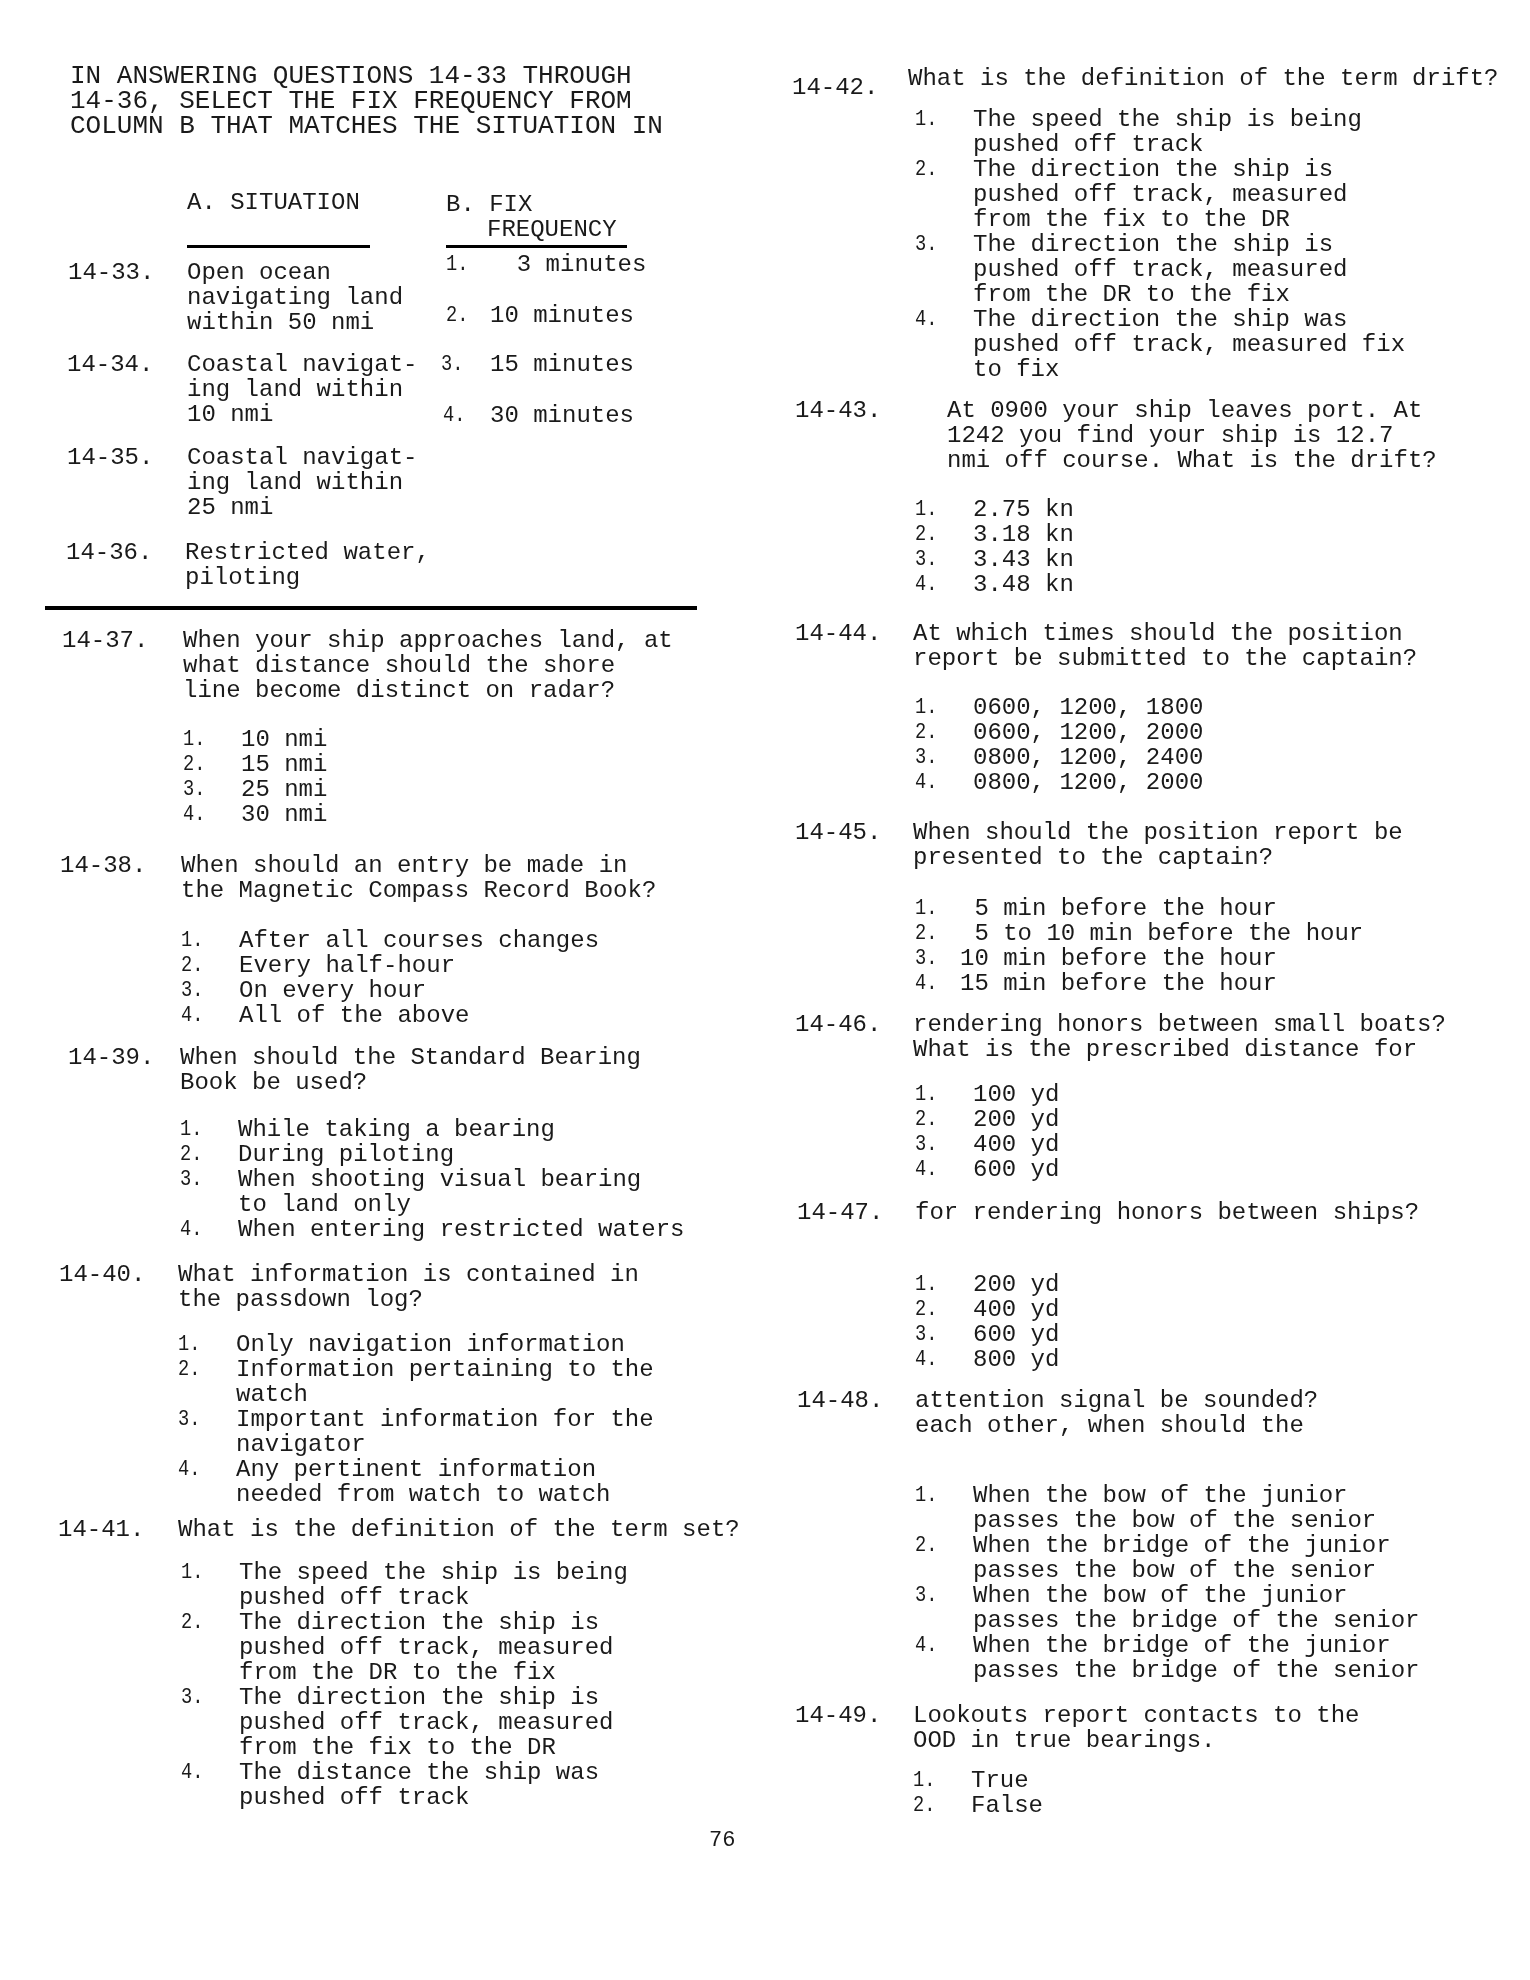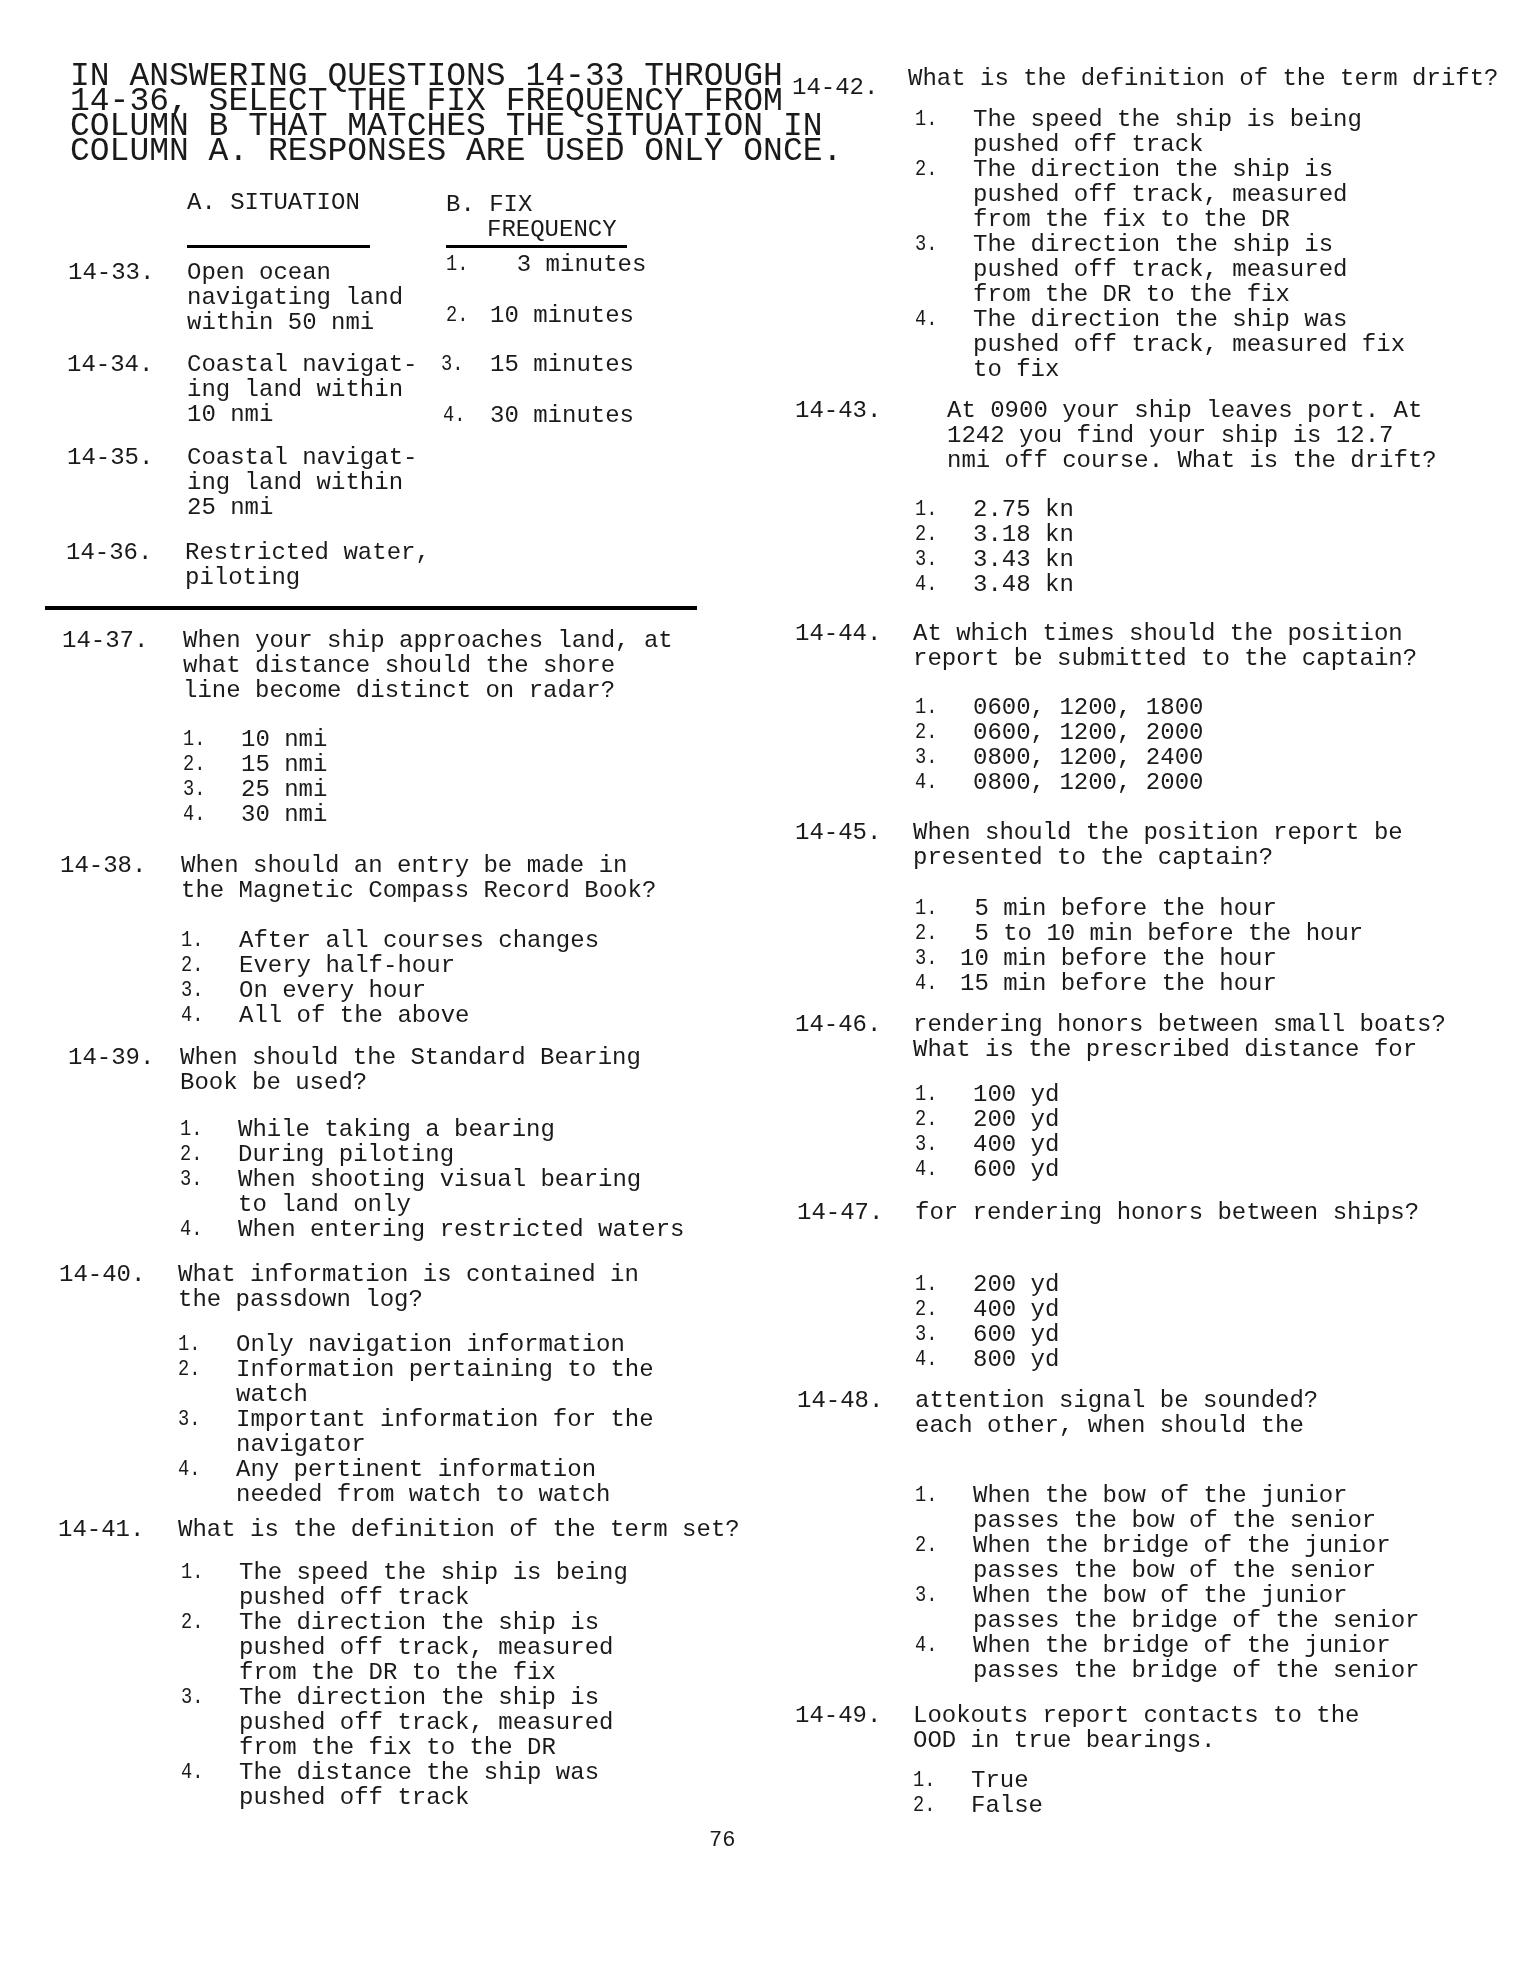--- a/index.html
+++ b/index.html
@@ -16,25 +16,24 @@
   .opt { position: relative; display: block; }
   .opt-num { position: absolute; left: 0; top: 0; white-space: pre; font-size: 22px; transform: scaleX(0.85); transform-origin: left; }
   .opt-text { display: block; margin-left: 58px; }
   .rule-thick { position: absolute; height: 4px; background: #000; }
   .rule-med { position: absolute; height: 3px; background: #000; }
   .pagenum { position: absolute; font-size: 22px; }
 </style>
 </head>
 <body>
 
-<div class="abs" style="left:70px; top:64px; font-size:33px;">
+<div class="abs" style="left:70px; top:64px; font-size:26px;">
   <span class="line">IN ANSWERING QUESTIONS 14-33 THROUGH</span>
   <span class="line">14-36, SELECT THE FIX FREQUENCY FROM</span>
   <span class="line">COLUMN B THAT MATCHES THE SITUATION IN</span>
-  <span class="line">COLUMN A. RESPONSES ARE USED ONLY ONCE.</span>
 </div>
 
 <div class="abs" style="left:187px; top:190px; white-space:pre;">A. SITUATION</div>
 <div class="rule-med" style="left:187px; top:245px; width:183px;"></div>
 <div class="abs" style="left:446px; top:192px; white-space:pre;">B. FIX</div>
 <div class="abs" style="left:487px; top:217px; white-space:pre;">FREQUENCY</div>
 <div class="rule-med" style="left:446px; top:245px; width:181px;"></div>
 
 <div class="qnum" style="left:68px; top:260px;">14-33.</div>
 <div class="qtext" style="left:187px; top:260px;">

